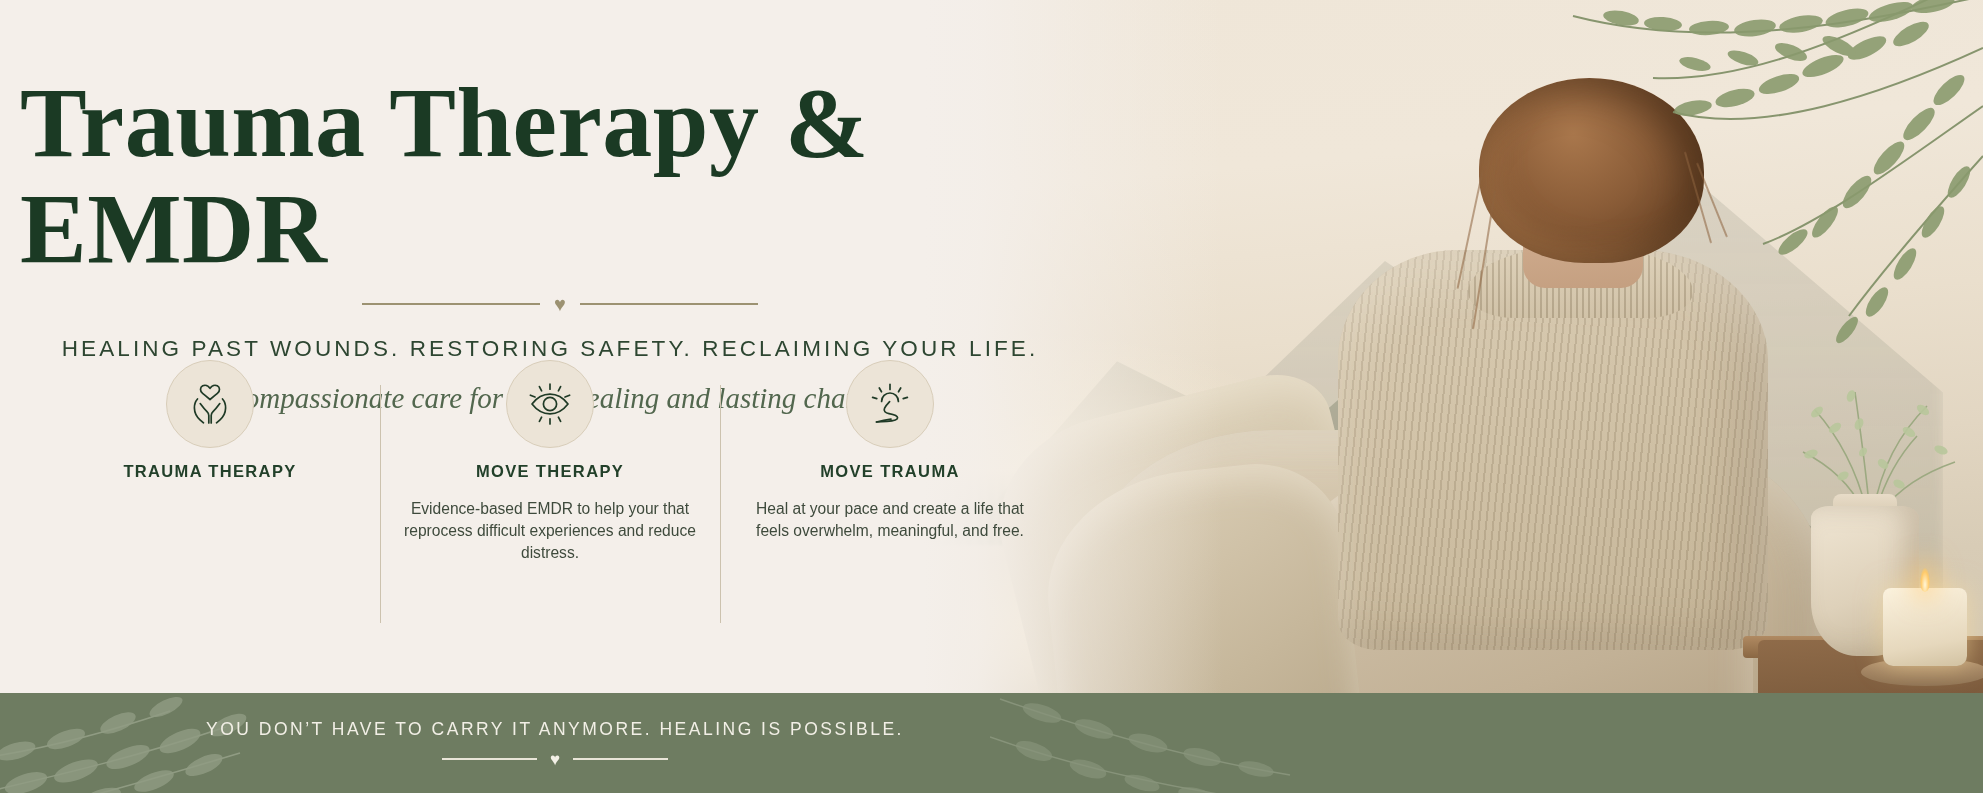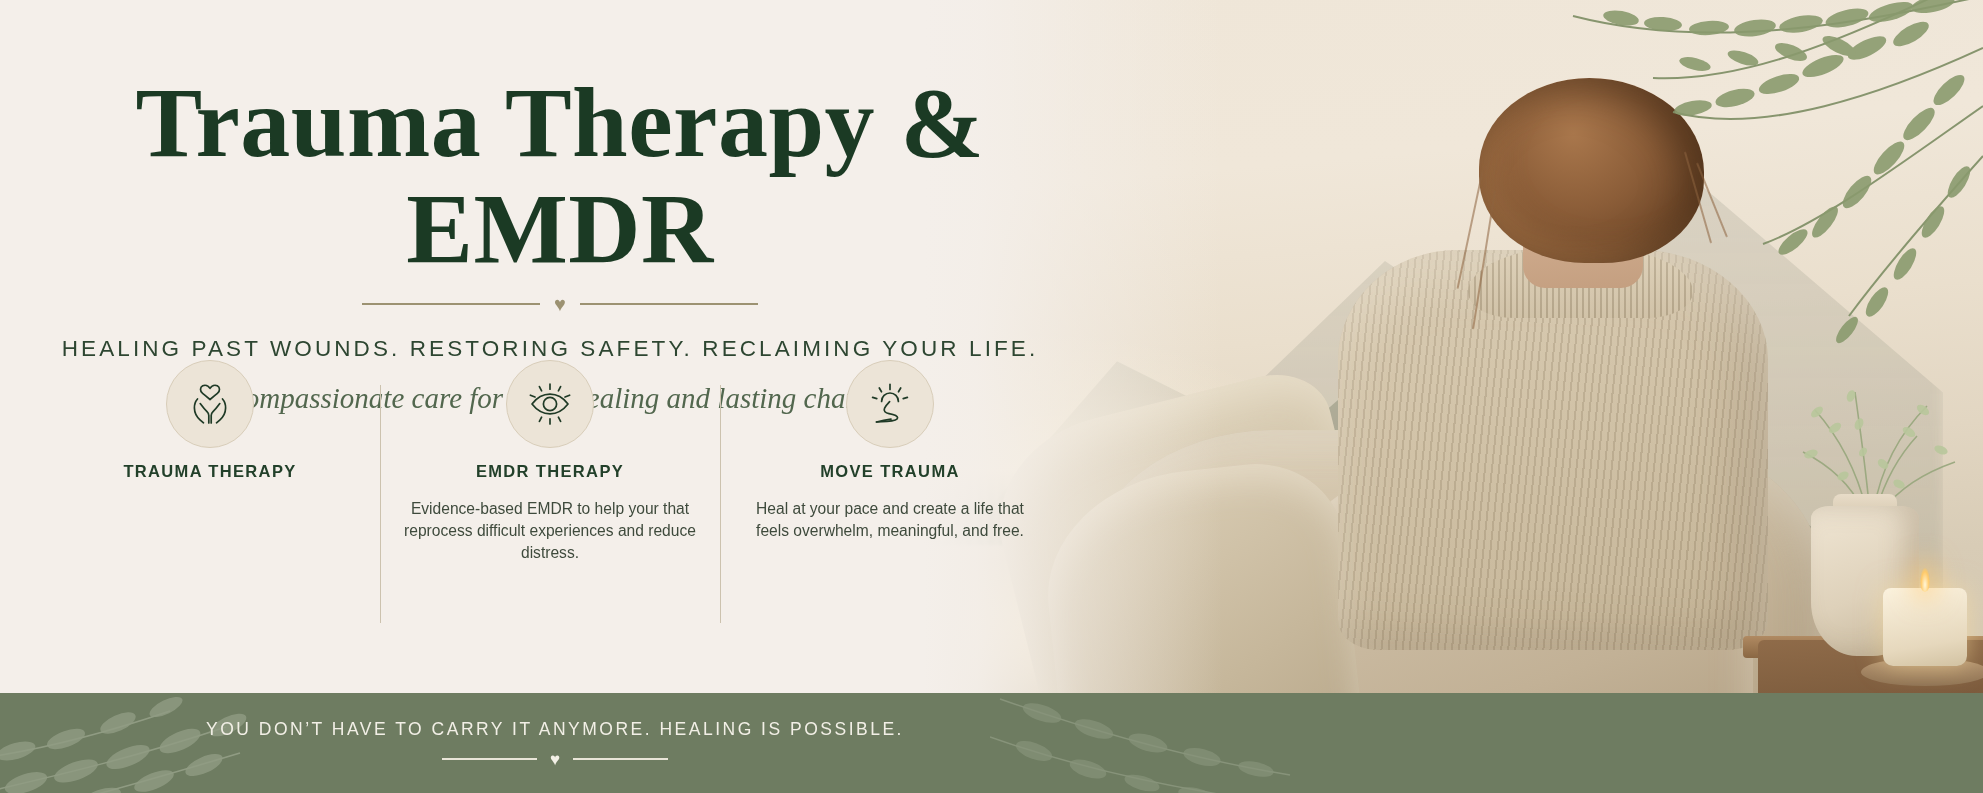--- a/index.html
+++ b/index.html
@@ -229,21 +229,21 @@
     left:0; top:0; width:1100px; height:693px;
     padding-top:70px;
   }
 
   .title {
     font-family:"Liberation Serif", serif;
     font-size:100px;
     line-height:1.06;
     letter-spacing:.5px;
     color:#1b3a24;
-    text-align:center;
+    text-align:left;
     padding-left:20px;
   }
 
   .divider {
     display:flex;
     align-items:center;
     justify-content:center;
     gap:14px;
     margin:12px 0 0 20px;
   }
@@ -495,21 +495,21 @@
             <path d="M27 7 L27 12.2"></path>
             <path d="M16.4 9.6 L18.6 13.8"></path>
             <path d="M37.6 9.6 L35.4 13.8"></path>
             <path d="M7.4 18.2 L12 20"></path>
             <path d="M46.6 18.2 L42 20"></path>
             <path d="M27 47 L27 41.8"></path>
             <path d="M16.4 44.4 L18.6 40.2"></path>
             <path d="M37.6 44.4 L35.4 40.2"></path>
           </svg>
         </div>
-        <div class="feature-title">EMDR THERAPY</div>
+        <div class="feature-title">MOVE THERAPY</div>
         <div class="feature-text">Evidence-based EMDR to help your that reprocess difficult experiences and reduce distress.</div>
       </div>
 
 
       <div class="feature">
         <div class="icon-circle">
           <svg width="54" height="54" viewBox="0 0 54 54" fill="none" stroke="#1f3a26" stroke-width="1.7" stroke-linecap="round" stroke-linejoin="round">
             <path d="M18.6 24.4 C18.6 19.8 22.4 16 27 16 C31.6 16 35.4 19.8 35.4 24.4"></path>
             <path d="M27 7.4 L27 12.4"></path>
             <path d="M16.3 11 L18.5 14.8"></path>

